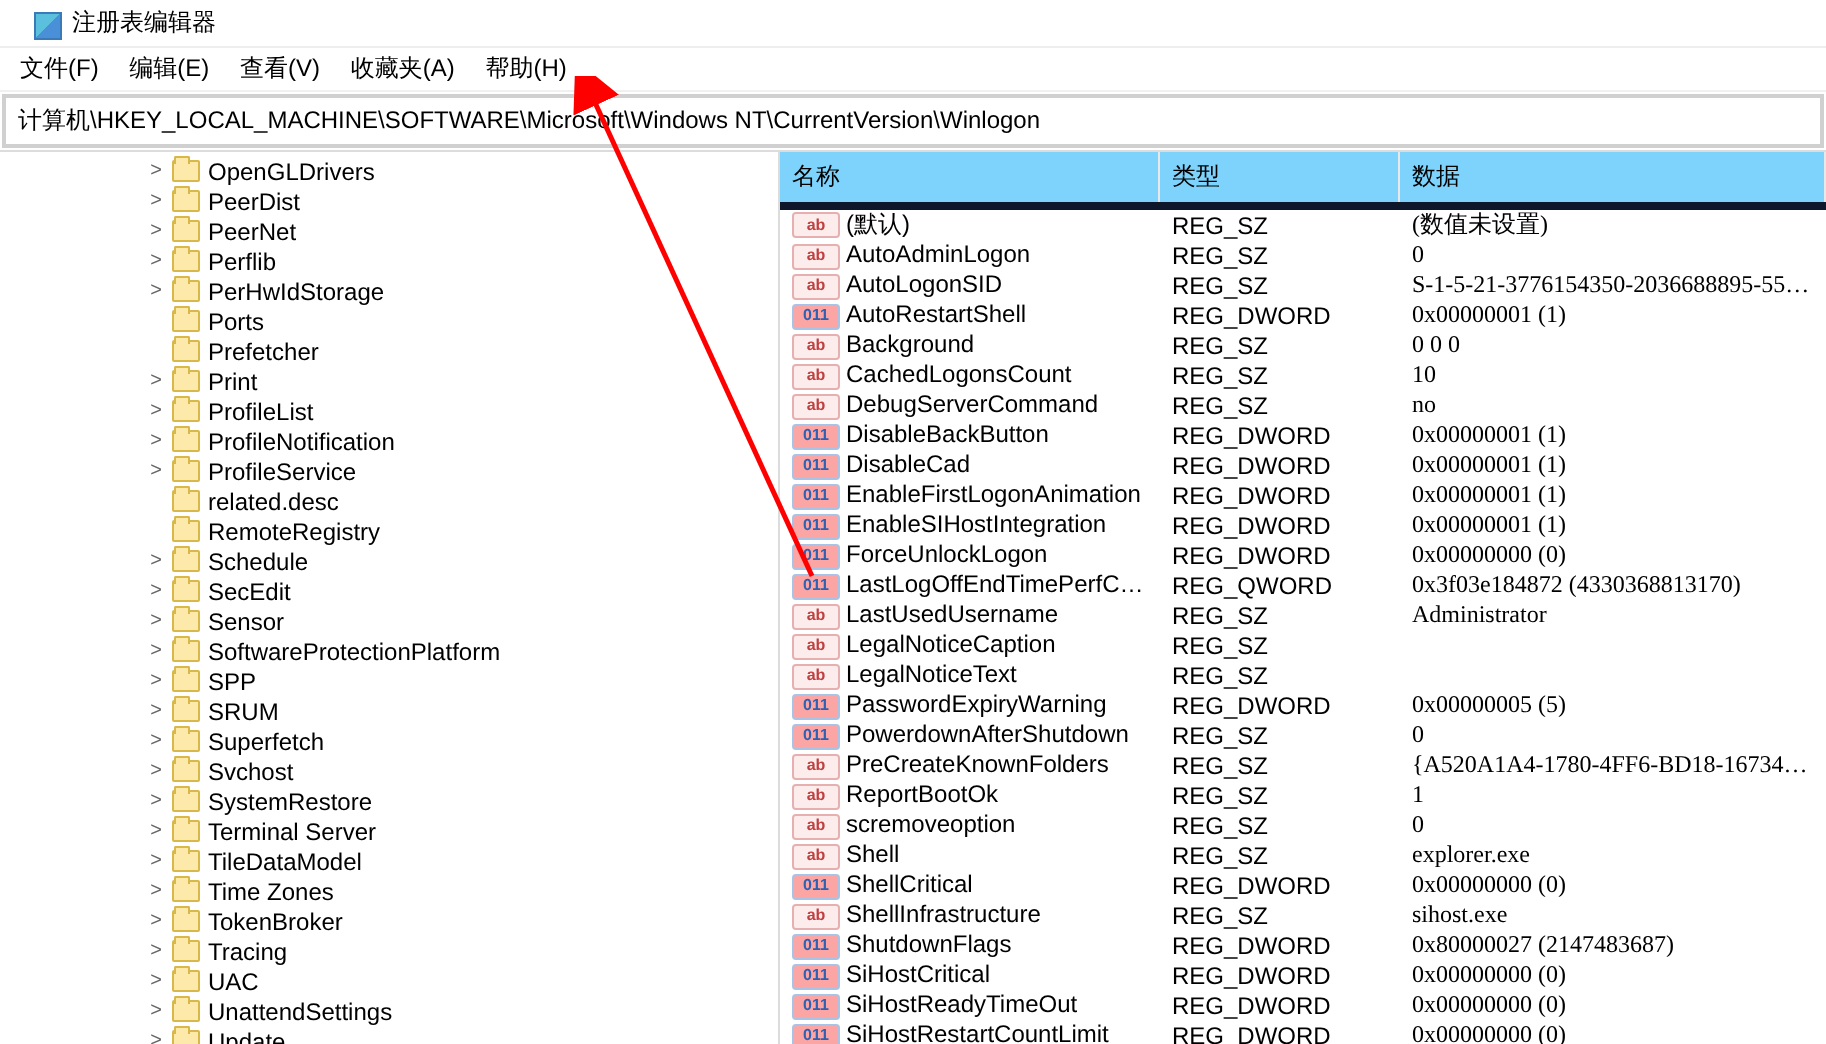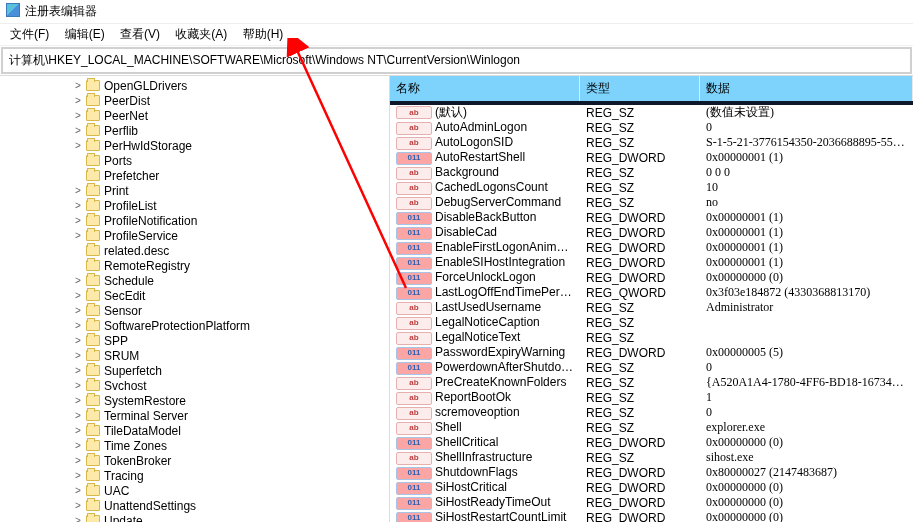--- a/index.html
+++ b/index.html
@@ -8,23 +8,23 @@
     font-size: 12px;
     color: #000;
     background: #fff;
     width: 913px;
     height: 522px;
     overflow: hidden;
     position: relative;
   }
   .title-bar {
     background: #fff;
-    padding: 3px 6px;
+    padding: 3px 17px;
     display: flex;
-    align-items: flex-start;
+    align-items: flex-end;
     gap: 5px;
     border-bottom: 1px solid #eee;
   }
   .title-bar .icon {
     width: 14px; height: 14px;
     display: inline-block;
     background: linear-gradient(135deg,#5bc0de 50%,#4a90d9 50%);
     border: 1px solid #3a7ab8;
   }
   .menu-bar {
@@ -108,21 +108,21 @@
   .col-data { flex: 1; font-family: Liberation Serif, serif; }
   .value-row {
     display: flex;
     align-items: center;
     height: 15px;
     cursor: default;
     white-space: nowrap;
   }
   .value-row .col { padding: 0 6px; overflow: hidden; text-overflow: ellipsis; }
   .val-icon {
-    width: 36px; height: 13px;
+    width: 24px; height: 13px;
     display: inline-flex;
     align-items: center;
     justify-content: center;
     font-size: 8px;
     font-weight: bold;
     border-radius: 2px;
     margin-right: 3px;
     vertical-align: middle;
     border: 1px solid;
     line-height: 1;

